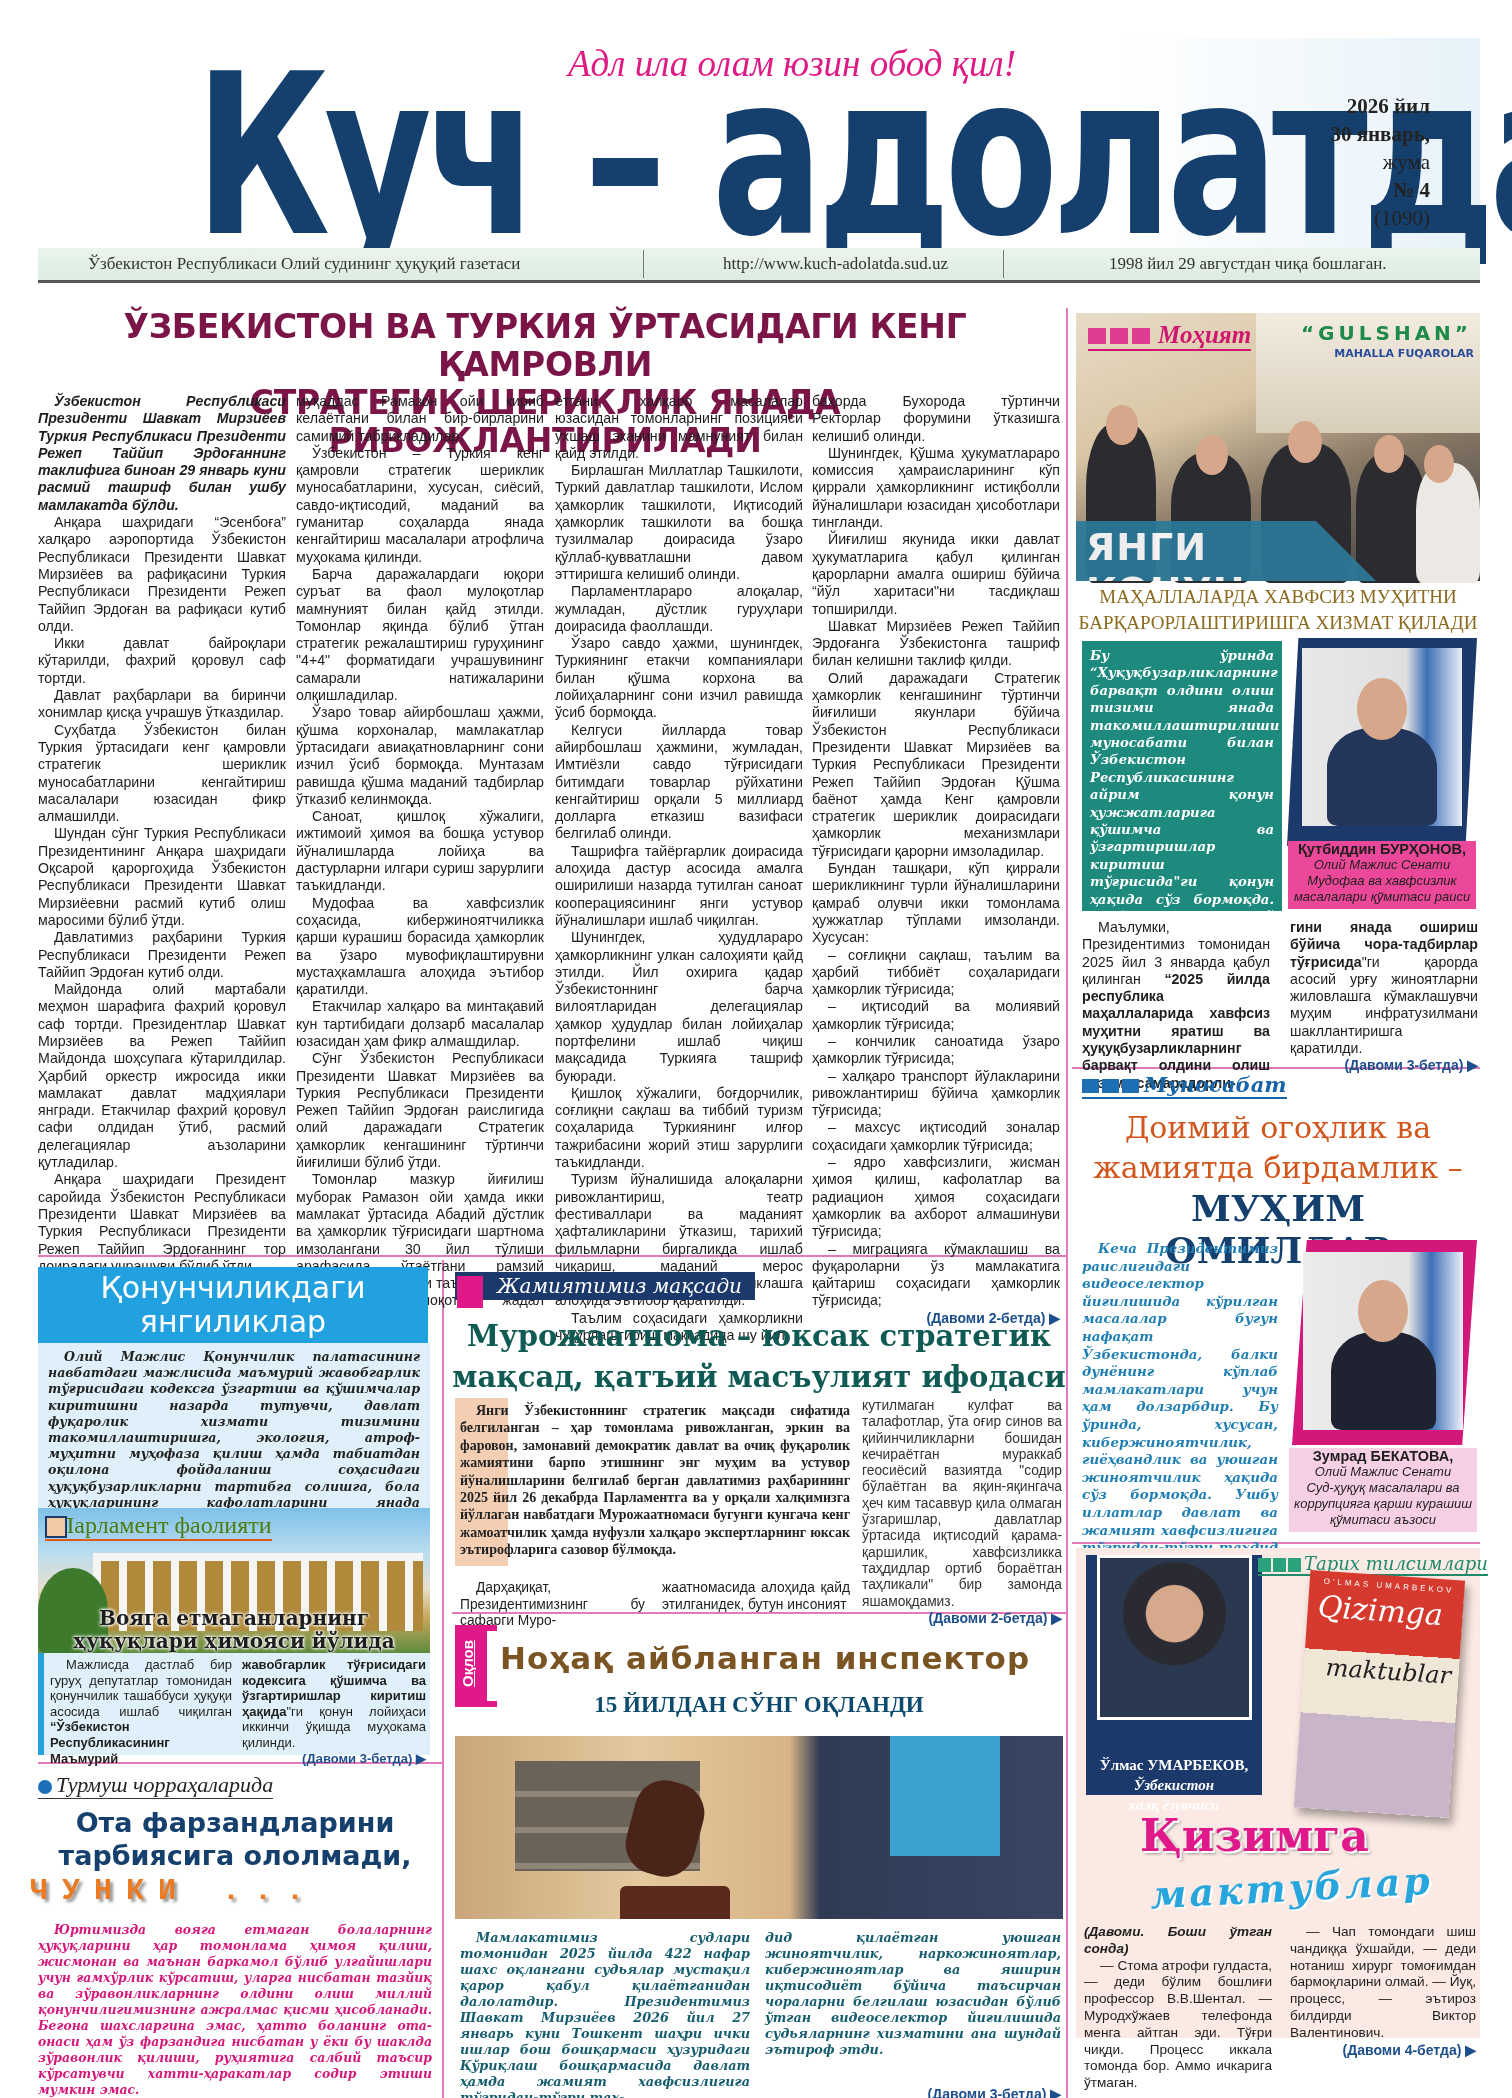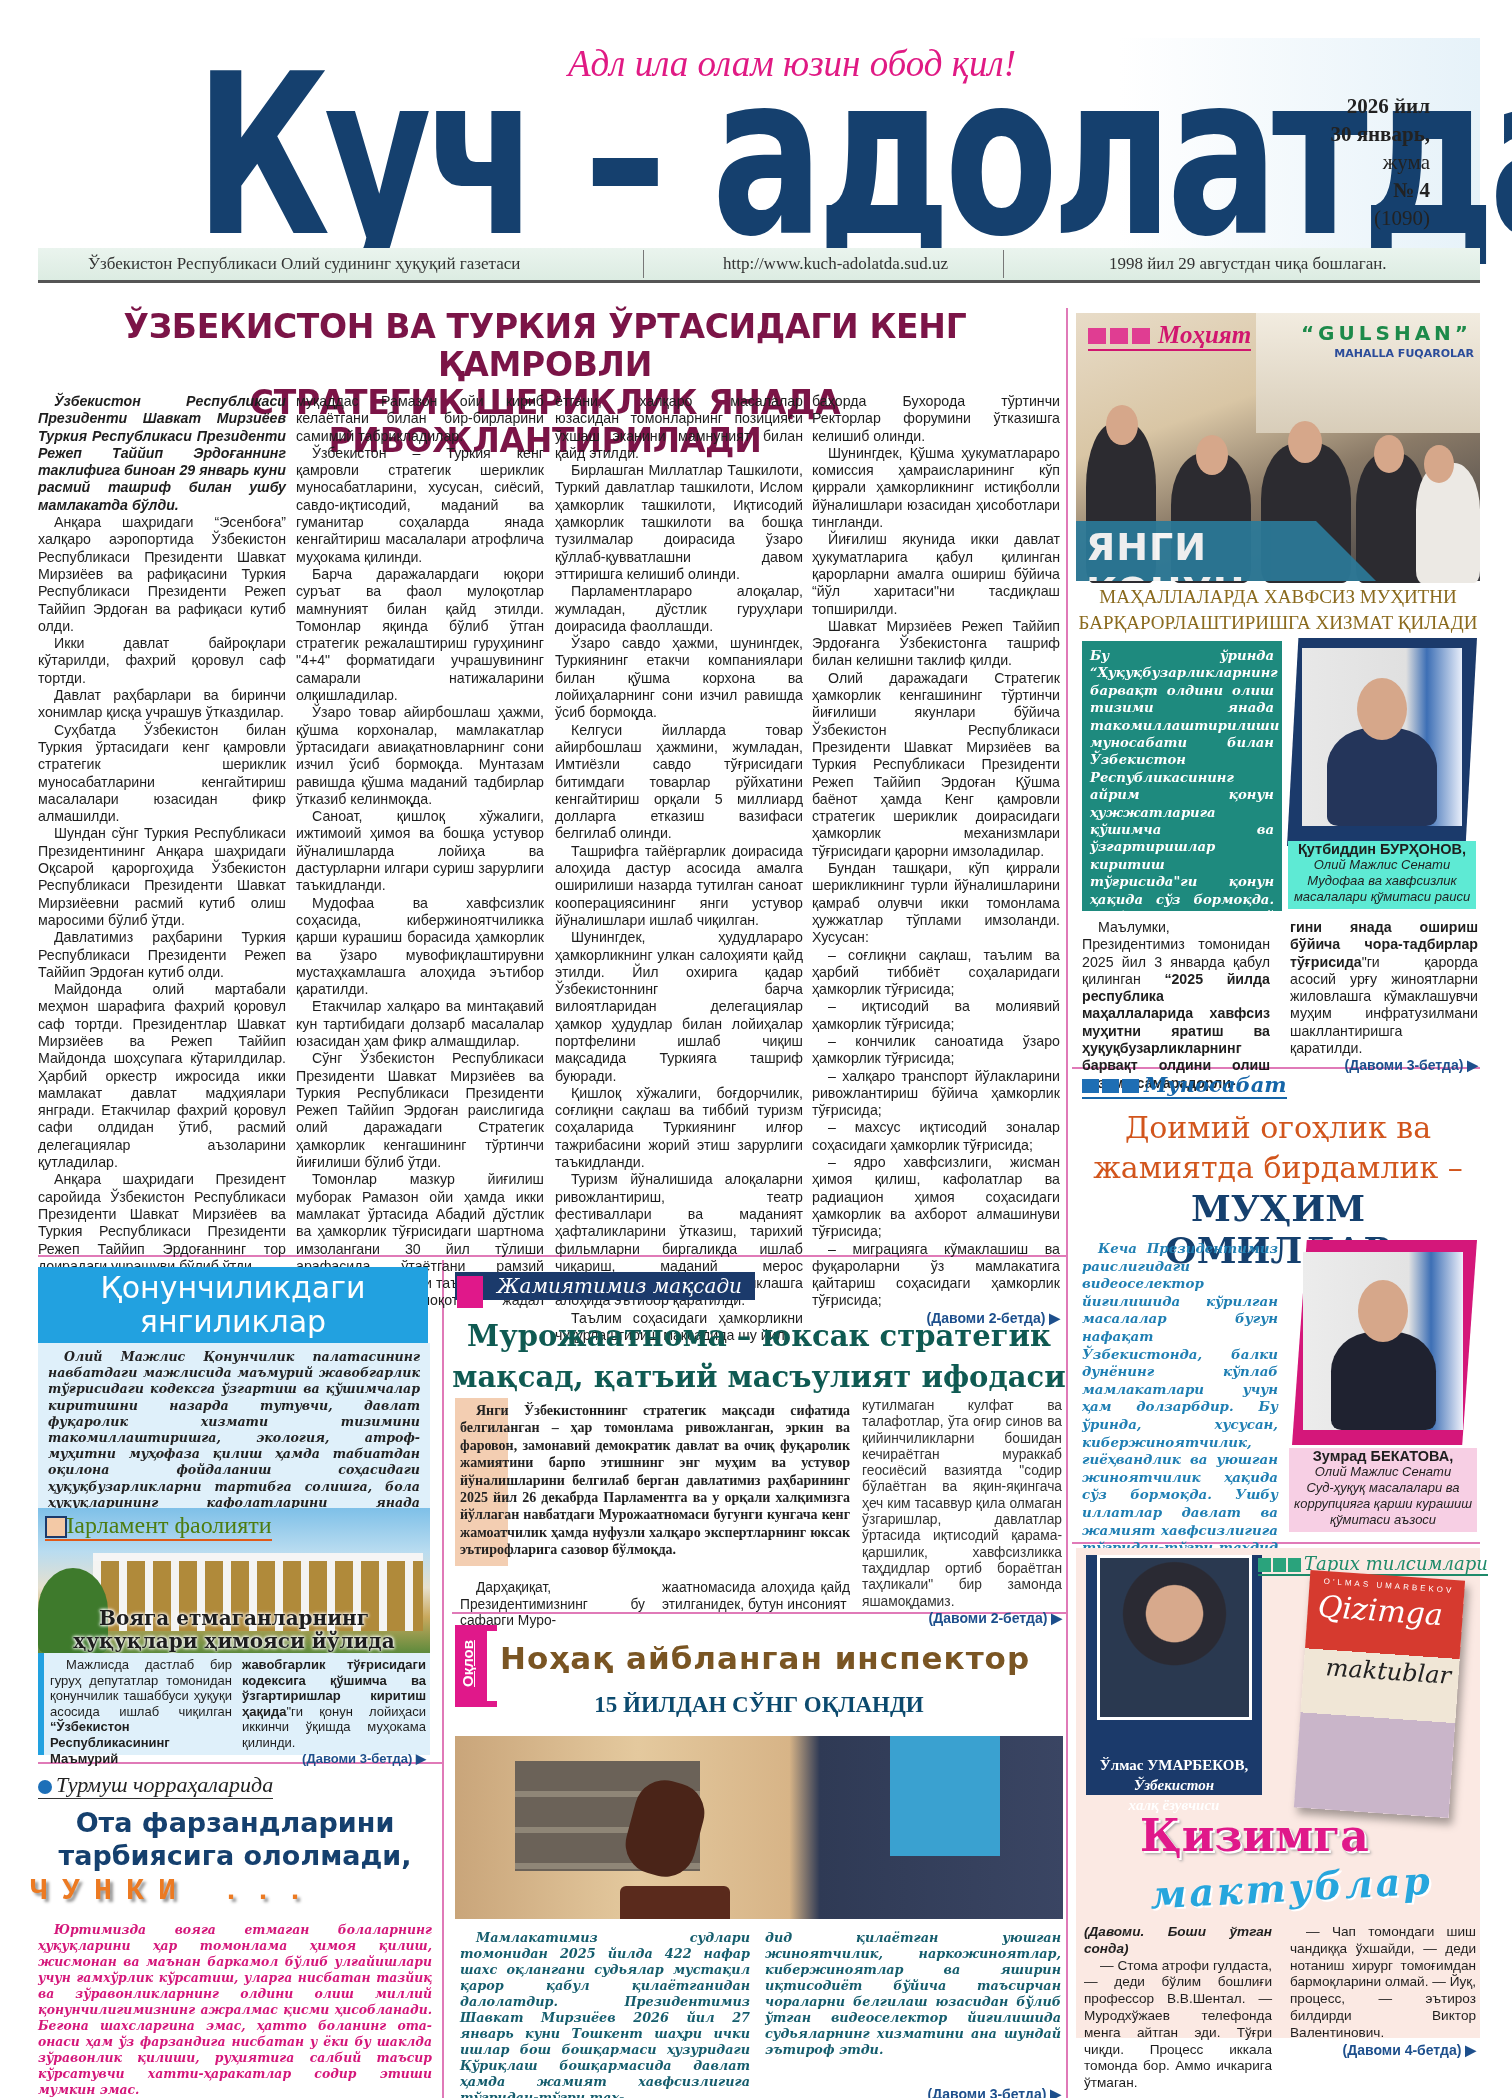--- a/index.html
+++ b/index.html
@@ -35,21 +35,21 @@
 .bars{position:absolute;left:0;top:7px;height:16px;width:64px;background:repeating-linear-gradient(90deg,#e03d92 0 18px,transparent 18px 22px)}
 #yangi{left:1076px;top:521px;width:300px;height:60px;background:#2b7a99;clip-path:polygon(0 0,80% 0,100% 100%,0 100%);opacity:.92}
 #yangi span{position:absolute;left:10px;top:4px;color:#fff;font-family:"DejaVu Sans",sans-serif;font-weight:bold;font-size:38px;letter-spacing:1px}
 #yangisub{left:1076px;top:584px;width:404px;text-align:center;font-family:"Liberation Serif",serif;color:#8a6a1e;font-size:19px;line-height:26px}
 #tealbox{left:1082px;top:641px;width:200px;height:270px;background:#1e8a7e;color:#fff;font-family:"DejaVu Serif",serif;font-style:italic;font-weight:bold;font-size:13.2px;line-height:17.4px;padding:6px 8px;text-align:justify}
 #burframe{left:1287px;top:638px;width:190px;height:208px;background:#1b3a6b;clip-path:polygon(6% 0,100% 0,94% 100%,0 100%)}
 #burphoto{left:1302px;top:648px;width:160px;height:178px;background:linear-gradient(90deg,#e8e8e8 0%,#e0e0e0 65%,#3d6fb5 78%,#e8eefa 100%)}
 .capbox{position:absolute;text-align:center;font-size:13px;line-height:16px}
 .capbox .nm{font-weight:bold;font-size:14.5px}
 .capbox .ps{font-style:italic}
-#bur-cap{left:1288px;top:841px;width:188px;height:68px;background:#5eead4}
+#bur-cap{left:1288px;top:841px;width:188px;height:68px;background:#ec4899}
 
 .rubric-blue{position:absolute;font-family:"DejaVu Serif",serif;font-style:italic;font-weight:bold;color:#1565a8;font-size:21px;border-bottom:2px solid #1565a8;padding-left:62px}
 .rubric-blue .bb{position:absolute;left:0;top:7px;width:58px;height:14px;background:repeating-linear-gradient(90deg,#1e6eb4 0 17px,transparent 17px 20px)}
 #muno-h1{left:1076px;top:1108px;width:404px;text-align:center;font-family:"DejaVu Serif",serif;color:#d2551c;font-size:30px;line-height:40px}
 #muno-h2{left:1076px;top:1187px;width:404px;text-align:center;font-family:"DejaVu Serif",serif;font-weight:bold;color:#15406e;font-size:36px}
 #muno-text{left:1082px;top:1240px;width:196px;font-family:"DejaVu Serif",serif;font-style:italic;font-weight:bold;color:#1f7fb3;font-size:13.4px;line-height:17.6px;text-align:justify}
 #bekframe{left:1292px;top:1240px;width:185px;height:205px;background:#d4177a;clip-path:polygon(8% 0,100% 0,92% 100%,0 100%)}
 #bekphoto{left:1303px;top:1252px;width:160px;height:178px;background:linear-gradient(90deg,#ececec 0%,#e3e3e3 66%,#3d6fb5 80%,#eef0fa 100%)}
 #bek-cap{left:1289px;top:1448px;width:188px;height:84px;background:#f7cfe4}
 

